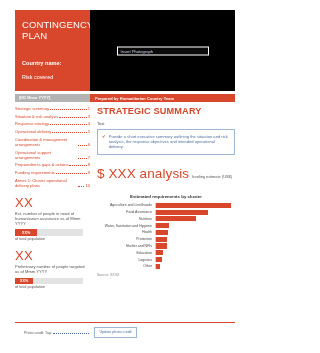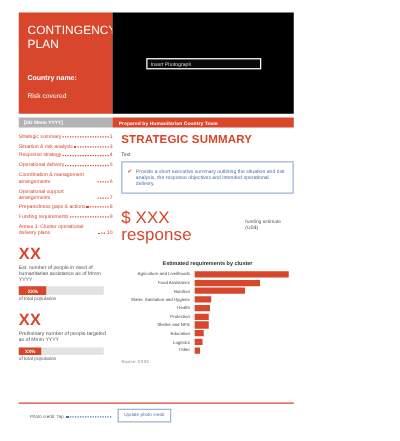--- a/index.html
+++ b/index.html
@@ -152,21 +152,21 @@
     margin: 0 1px 1.2px 1px;
     min-width: 3px;
     height: 1px;
   }
   .toc-page { color: #D8472B; }
 
   .stat-block { margin-top: 8px; }
   .stat-xx {
     color: #D8472B;
     font-size: 13px;
-    font-weight: bold;
+    font-weight: normal;
     line-height: 13px;
     letter-spacing: 0.3px;
   }
   .stat-desc {
     color: #555555;
     font-size: 4.1px;
     line-height: 5.2px;
     margin-top: 2px;
     max-width: 72px;
   }
@@ -431,21 +431,21 @@
   <div class="right-col">
     <div class="section-title">STRATEGIC SUMMARY</div>
     <div class="text-label">Text</div>
 
     <div class="tip-box">
       <span class="tip-check">✔</span>
       <span class="tip-text">Provide a short executive summary outlining the situation and risk analysis, the response objectives and intended operational delivery.</span>
     </div>
 
     <div class="funding-row">
-      <span class="funding-amount">$ XXX response</span>
+      <span class="funding-amount">$ XXX analysis</span>
       <span class="funding-caption">funding estimate (US$)</span>
     </div>
 
     <div class="chart-wrap">
       <div class="chart-title">Estimated requirements by cluster</div>
       <div class="chart-rows" id="chart-rows">
           <div class="chart-row">
             <div class="chart-cat">Agriculture and Livelihoods</div>
             <div class="chart-bar-area">
               <div class="chart-bar" style="width: 95.3846%; background: rgb(216, 71, 43);"></div>

